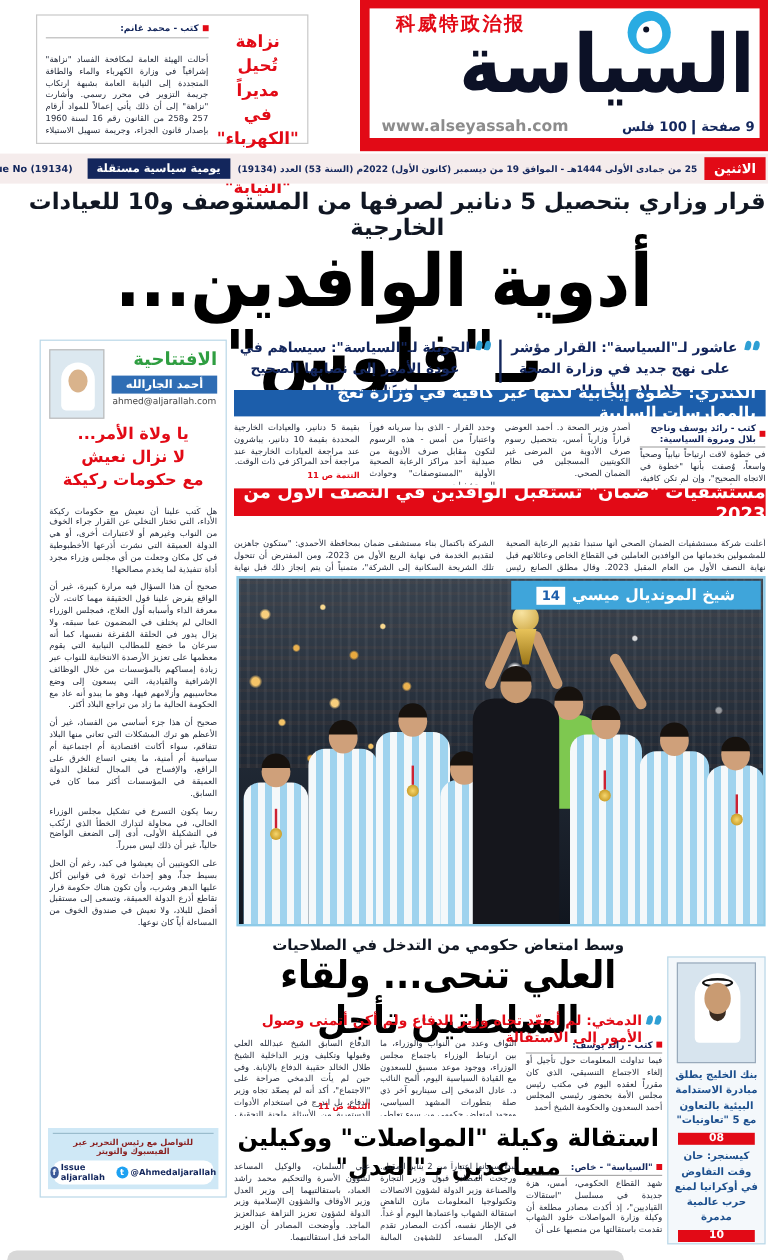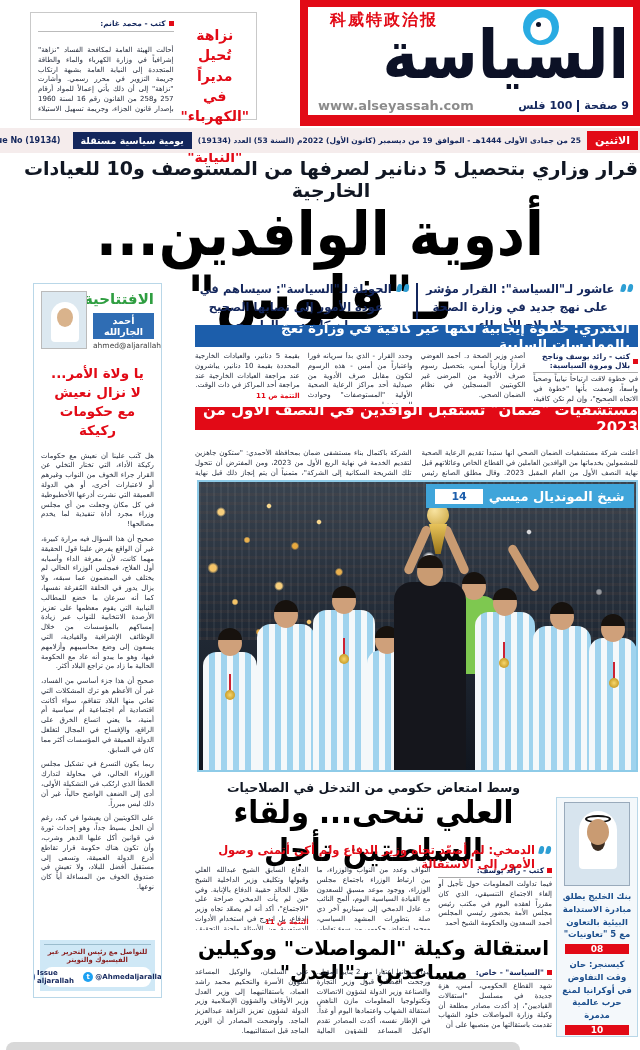--- a/index.html
+++ b/index.html
@@ -78,36 +78,36 @@
       radial-gradient(circle 5px at 36px 120px,#f4c468 40%,transparent 70%),
       radial-gradient(circle 7px at 80px 104px,#f7cf7d 40%,transparent 70%),
       radial-gradient(circle 4px at 120px 40px,#f9d98f 40%,transparent 70%),
       radial-gradient(circle 6px at 140px 90px,#eab14f 40%,transparent 70%),
       radial-gradient(circle 5px at 60px 150px,#e8a93f 40%,transparent 70%),
       radial-gradient(circle 4px at 110px 140px,#f4c468 40%,transparent 70%),
       radial-gradient(circle 9px at 230px 76px,#ffffff 35%,transparent 70%),
       radial-gradient(circle 4px at 330px 50px,rgba(255,255,255,.8) 40%,transparent 70%),
       radial-gradient(circle 5px at 400px 110px,rgba(255,255,255,.5) 40%,transparent 70%); }
   .caption { position:absolute; top:2px; right:2px; width:208px; height:24px; background:#3fa5da; color:#fff; display:flex; direction:rtl; align-items:center; justify-content:center; gap:6px; font-size:13px; font-weight:bold; }
-  .cap-num { background:#fff; color:#1c5eab; font-size:11px; font-weight:bold; padding:1px 16px; }
+  .cap-num { background:#fff; color:#1c5eab; font-size:11px; font-weight:bold; padding:1px 4px; }
   .player { position:absolute; border-radius:14px 14px 0 0; background:repeating-linear-gradient(90deg,#f4f8fa 0 6px,#9fd3ee 6px 12px); }
   .player:before { content:""; position:absolute; top:-22px; left:50%; transform:translateX(-50%); width:24px; height:26px; border-radius:50%; background:#cfa07a; }
   .player:after { content:""; position:absolute; top:-24px; left:50%; transform:translateX(-50%); width:24px; height:12px; border-radius:12px 12px 0 0; background:#17120e; }
   .gk { background:#7ec850 !important; }
   .medal { position:absolute; width:10px; height:10px; border-radius:50%; background:radial-gradient(circle,#f6d76f,#b8860b); }
   .medal:before { content:""; position:absolute; top:-16px; left:4px; width:2px; height:16px; background:#c23; }
   .messi { position:absolute; left:195px; bottom:0; width:72px; height:188px; background:#15161c; border-radius:18px 18px 0 0; }
   .messi:before { content:""; position:absolute; top:-24px; left:50%; transform:translateX(-50%); width:26px; height:28px; border-radius:50%; background:#c99b72; }
   .messi:after { content:""; position:absolute; top:-27px; left:50%; transform:translateX(-50%); width:26px; height:13px; border-radius:13px 13px 0 0; background:#1a140f; }
   .arm { position:absolute; width:9px; height:52px; background:#c99b72; border-radius:5px; }
   .trophy-ball { position:absolute; left:228px; top:22px; width:22px; height:22px; border-radius:50%; background:radial-gradient(circle at 35% 30%,#f8e3a0,#caa23a); }
   .trophy-body { position:absolute; left:226px; top:42px; width:26px; height:30px; background:linear-gradient(180deg,#e8c35a,#9a7518); clip-path:polygon(15% 0,85% 0,60% 100%,40% 100%); }
 
   
-  .edit { position:absolute; left:33px; top:283px; width:129px; height:715px; border:1px solid #b9d7e8; background:#fff; padding:6px 7px; direction:rtl; overflow:hidden; }
+  .edit { position:absolute; left:33px; top:283px; width:156px; height:715px; border:1px solid #b9d7e8; background:#fff; padding:6px 7px; direction:rtl; overflow:hidden; }
   .edit-label { font-size:15px; font-weight:bold; color:#2f9e41; text-align:right; }
   .edit-avatar { position:absolute; left:7px; top:7px; width:46px; height:58px; background:#dce8f0; border:1px solid #bbb; overflow:hidden; }
   .edit-avatar:before { content:""; position:absolute; left:9px; top:10px; width:28px; height:40px; background:#fff; border-radius:14px 14px 4px 4px; }
   .edit-avatar:after { content:""; position:absolute; left:15px; top:16px; width:16px; height:19px; background:#d9b38c; border-radius:50%; }
   .edit-name { margin-top:5px; margin-left:52px; background:#2f6db4; color:#fff; font-size:9.5px; font-weight:bold; text-align:center; padding:2px 0; }
   .edit-mail { margin-left:52px; font-size:7.5px; color:#444; direction:ltr; text-align:center; padding-top:2px; }
   .edit-head { margin-top:14px; text-align:center; color:#e20a16; font-size:13.5px; font-weight:bold; line-height:1.4; }
   .edit-body { margin-top:12px; height:468px; overflow:hidden; }
   .edit-body p { margin-bottom:5px; }
   .edit-social { position:absolute; left:6px; right:6px; bottom:6px; background:#cfe8f6; padding:4px; }

